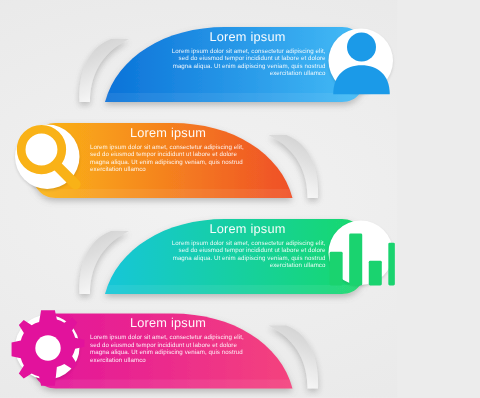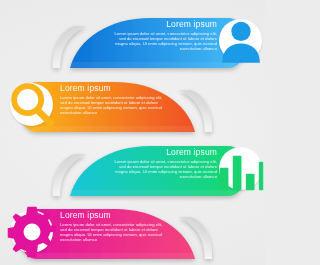--- a/index.html
+++ b/index.html
@@ -52,20 +52,21 @@
   .txt.left  { left: 60px;  text-align: left;  }
 
   .heading {
     font-size: 8.5px;
     line-height: 10px;
     font-weight: 400;
     letter-spacing: .15px;
     margin: 0 0 2px 0;
     color: #ffffff;
     opacity: .96;
+    text-align: center;
   }
   .body {
     font-size: 4.1px;
     line-height: 5.1px;
     margin: 0;
     color: #ffffff;
     opacity: .9;
     letter-spacing: .05px;
   }
 

